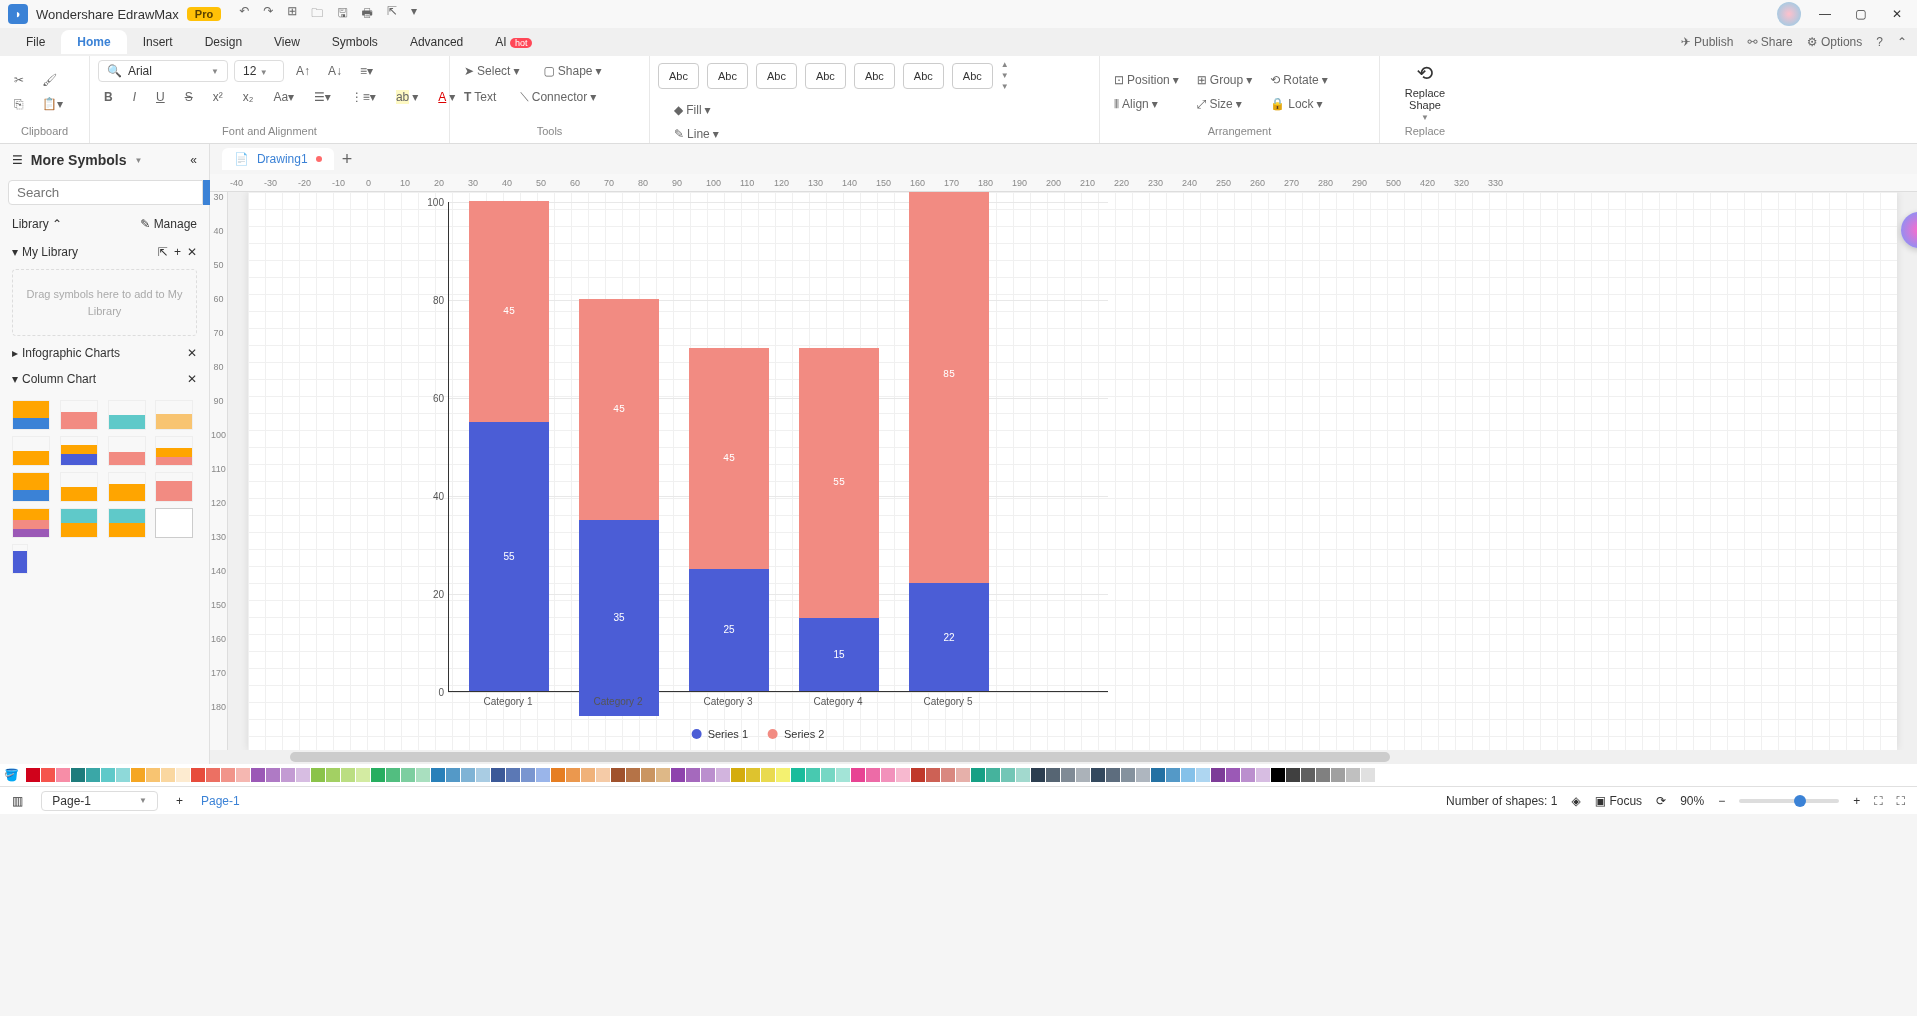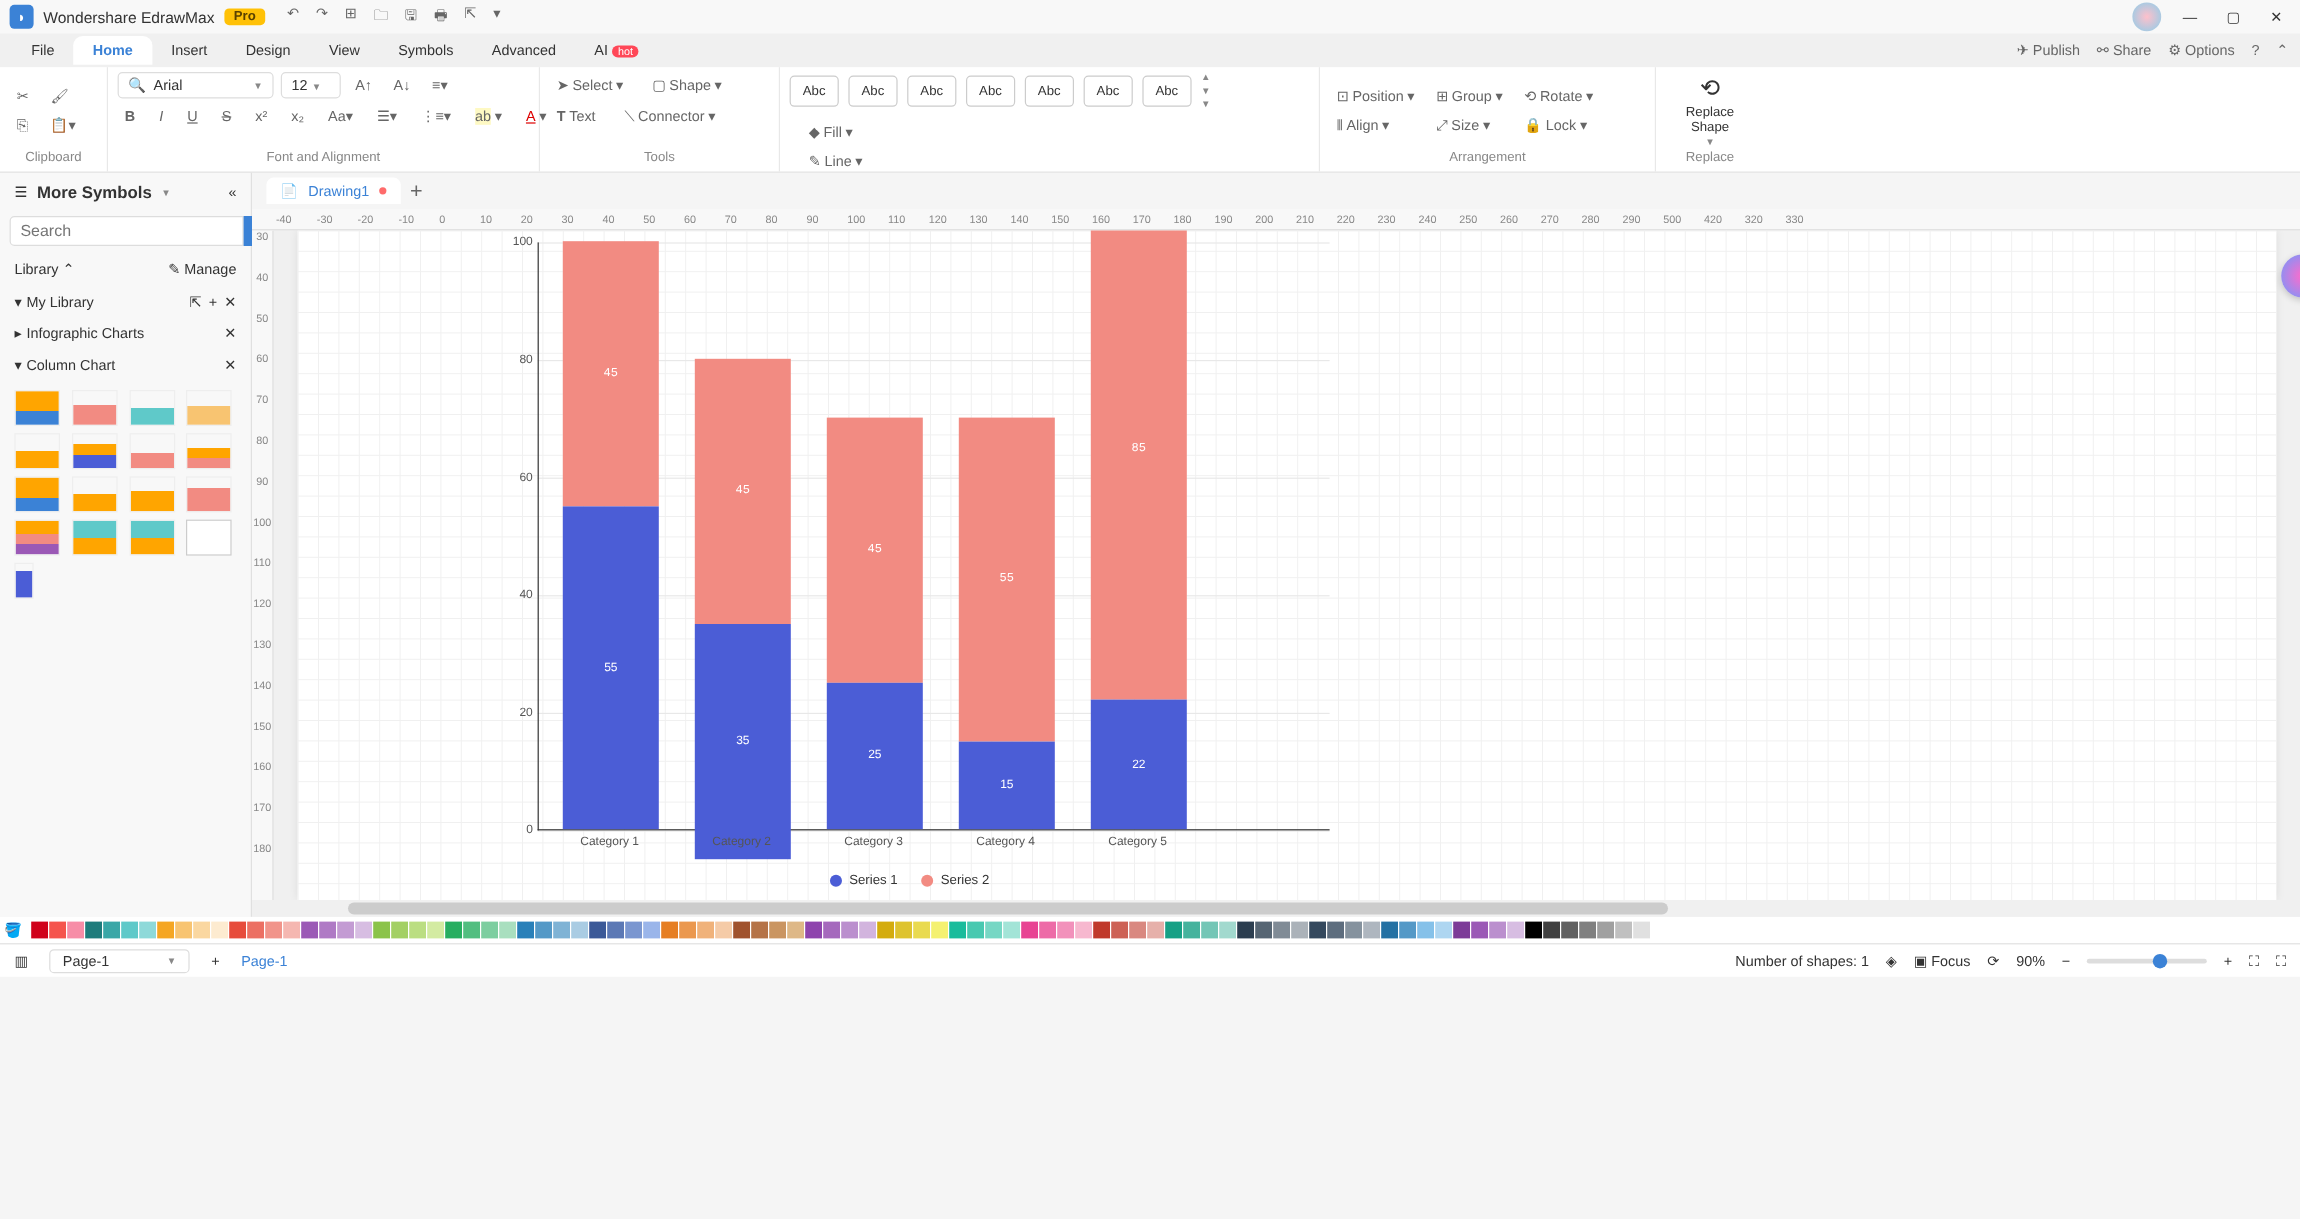--- a/index.html
+++ b/index.html
@@ -273,20 +273,21 @@
       <span>✎ <span>Manage</span></span>
     </div>
     <div class="lib-section">
       <span class="lib-section-title">▾ <span>My Library</span></span>
       <span style="display:flex;gap:6px">
         <span>⇱</span>
         <span>+</span>
         <span>✕</span>
       </span>
     </div>
+    <div class="drop-zone">Drag symbols here to add to My Library</div>
     <div class="lib-section">
       <span class="lib-section-title">▸ <span>Infographic Charts</span></span>
       <span>✕</span>
     </div>
     <div class="lib-section">
       <span class="lib-section-title">▾ <span>Column Chart</span></span>
       <span>✕</span>
     </div>
     <div class="chart-thumbs">
       <div class="thumb"></div>

